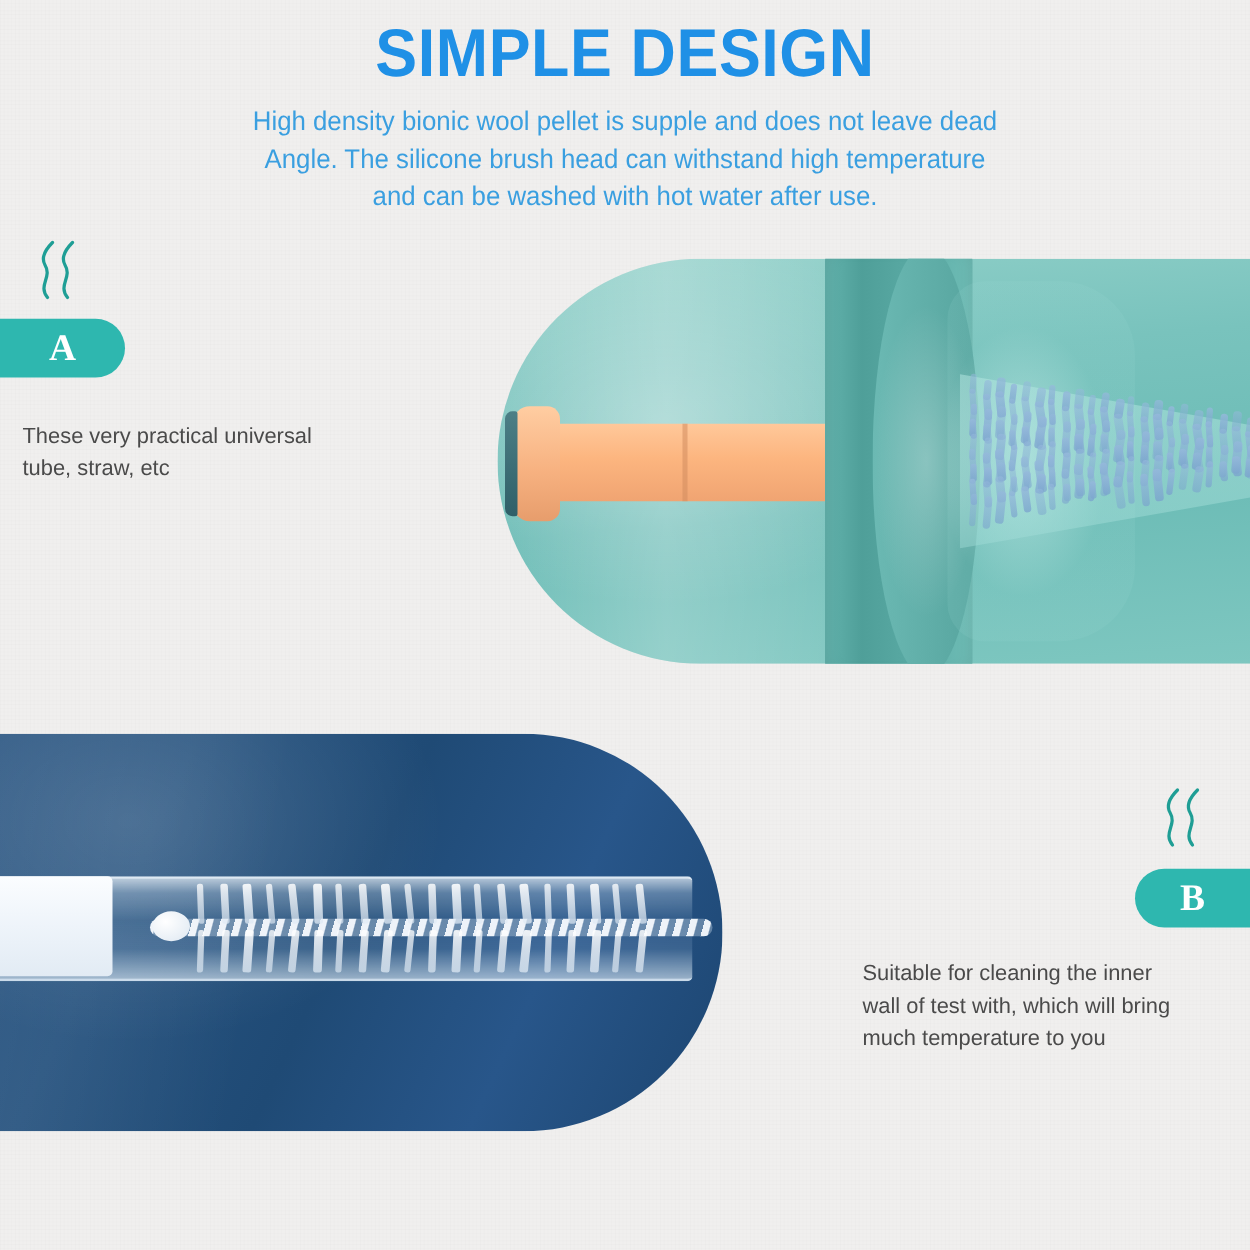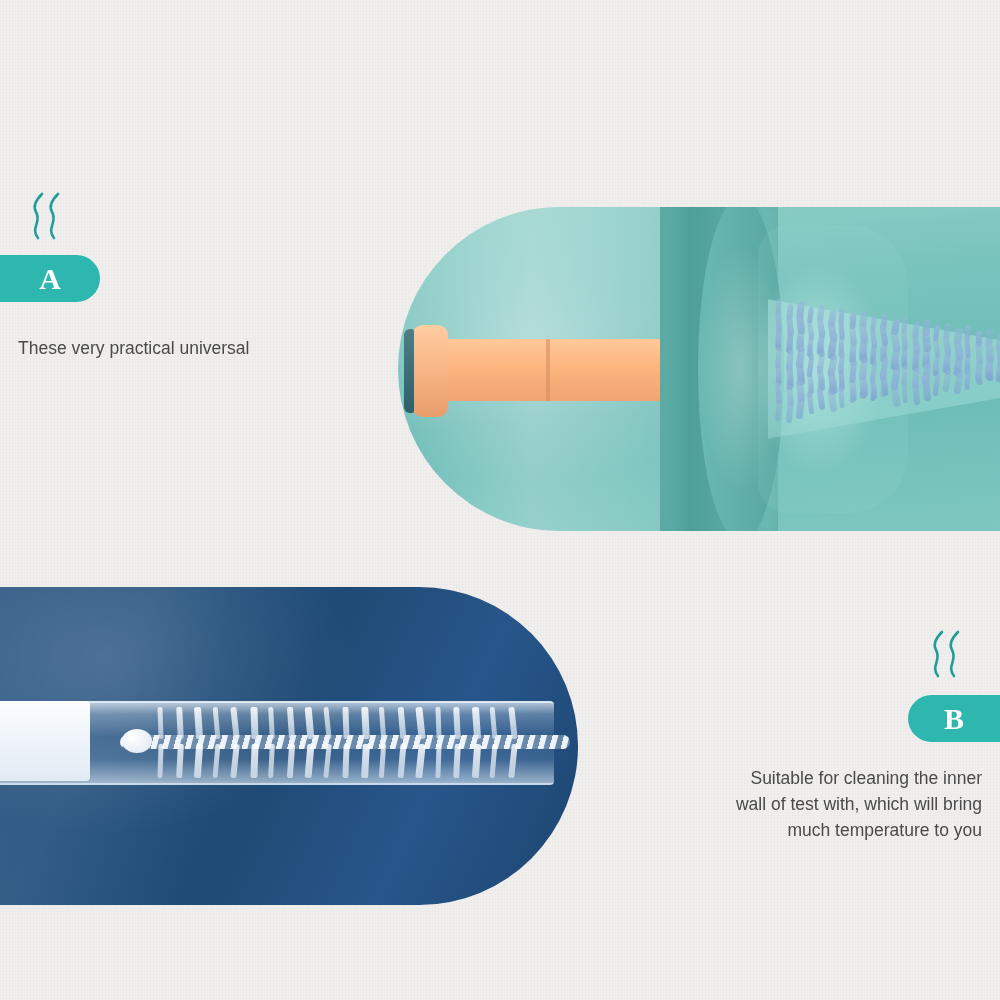--- a/index.html
+++ b/index.html
@@ -240,28 +240,36 @@
   #steam-b { left: 924px; top: 630px; }
 
   
   .caption {
     position: absolute;
     font-size: 17.5px;
     line-height: 26px;
     color: #4a4a4a;
   }
   #caption-a { left: 18px; top: 335px; width: 300px; text-align: left; }
-  #caption-b { left: 690px; top: 765px; width: 292px; text-align: right; }
+  #caption-b { left: 690px; top: 765px; width: 292px; }
   .caption div { white-space: nowrap; }
 </style>
 </head>
 <body>
 
 <div id="page">
 
+  <div class="header">
+    <div class="title">SIMPLE DESIGN</div>
+    <div class="subtitle">
+      <div>High density bionic wool pellet is supple and does not leave dead</div>
+      <div>Angle. The silicone brush head can withstand high temperature</div>
+      <div>and can be washed with hot water after use.</div>
+    </div>
+  </div>
 
   <div class="photo-panel" id="panel-top">
     <div class="body-shine"></div>
     <div class="handle"></div>
     <div class="handle-knob"></div>
     <div class="handle-cap"></div>
     <div class="handle-seam"></div>
     <div class="collar"></div>
     <div class="collar-edge"></div>
     <div class="head2"></div>
@@ -467,20 +475,21 @@
     <svg width="44" height="48" viewBox="0 0 44 48" fill="none">
       <path d="M14 46 C 6 36, 18 30, 12 20 C 8 13, 14 6, 18 2" stroke="#1f9e95" stroke-width="2.6" stroke-linecap="round" fill="none"></path>
       <path d="M30 46 C 22 36, 34 30, 28 20 C 24 13, 30 6, 34 2" stroke="#1f9e95" stroke-width="2.6" stroke-linecap="round" fill="none"></path>
     </svg>
   </div>
   <div class="badge" id="badge-a">
     <span class="badge-letter">A</span>
   </div>
   <div class="caption" id="caption-a">
     <div>These very practical universal</div>
+    <div>tube, straw, etc</div>
   </div>
 
   <div class="steam-icon" id="steam-b">
     <svg width="44" height="48" viewBox="0 0 44 48" fill="none">
       <path d="M14 46 C 6 36, 18 30, 12 20 C 8 13, 14 6, 18 2" stroke="#1f9e95" stroke-width="2.6" stroke-linecap="round" fill="none"></path>
       <path d="M30 46 C 22 36, 34 30, 28 20 C 24 13, 30 6, 34 2" stroke="#1f9e95" stroke-width="2.6" stroke-linecap="round" fill="none"></path>
     </svg>
   </div>
   <div class="badge" id="badge-b">
     <span class="badge-letter">B</span>

